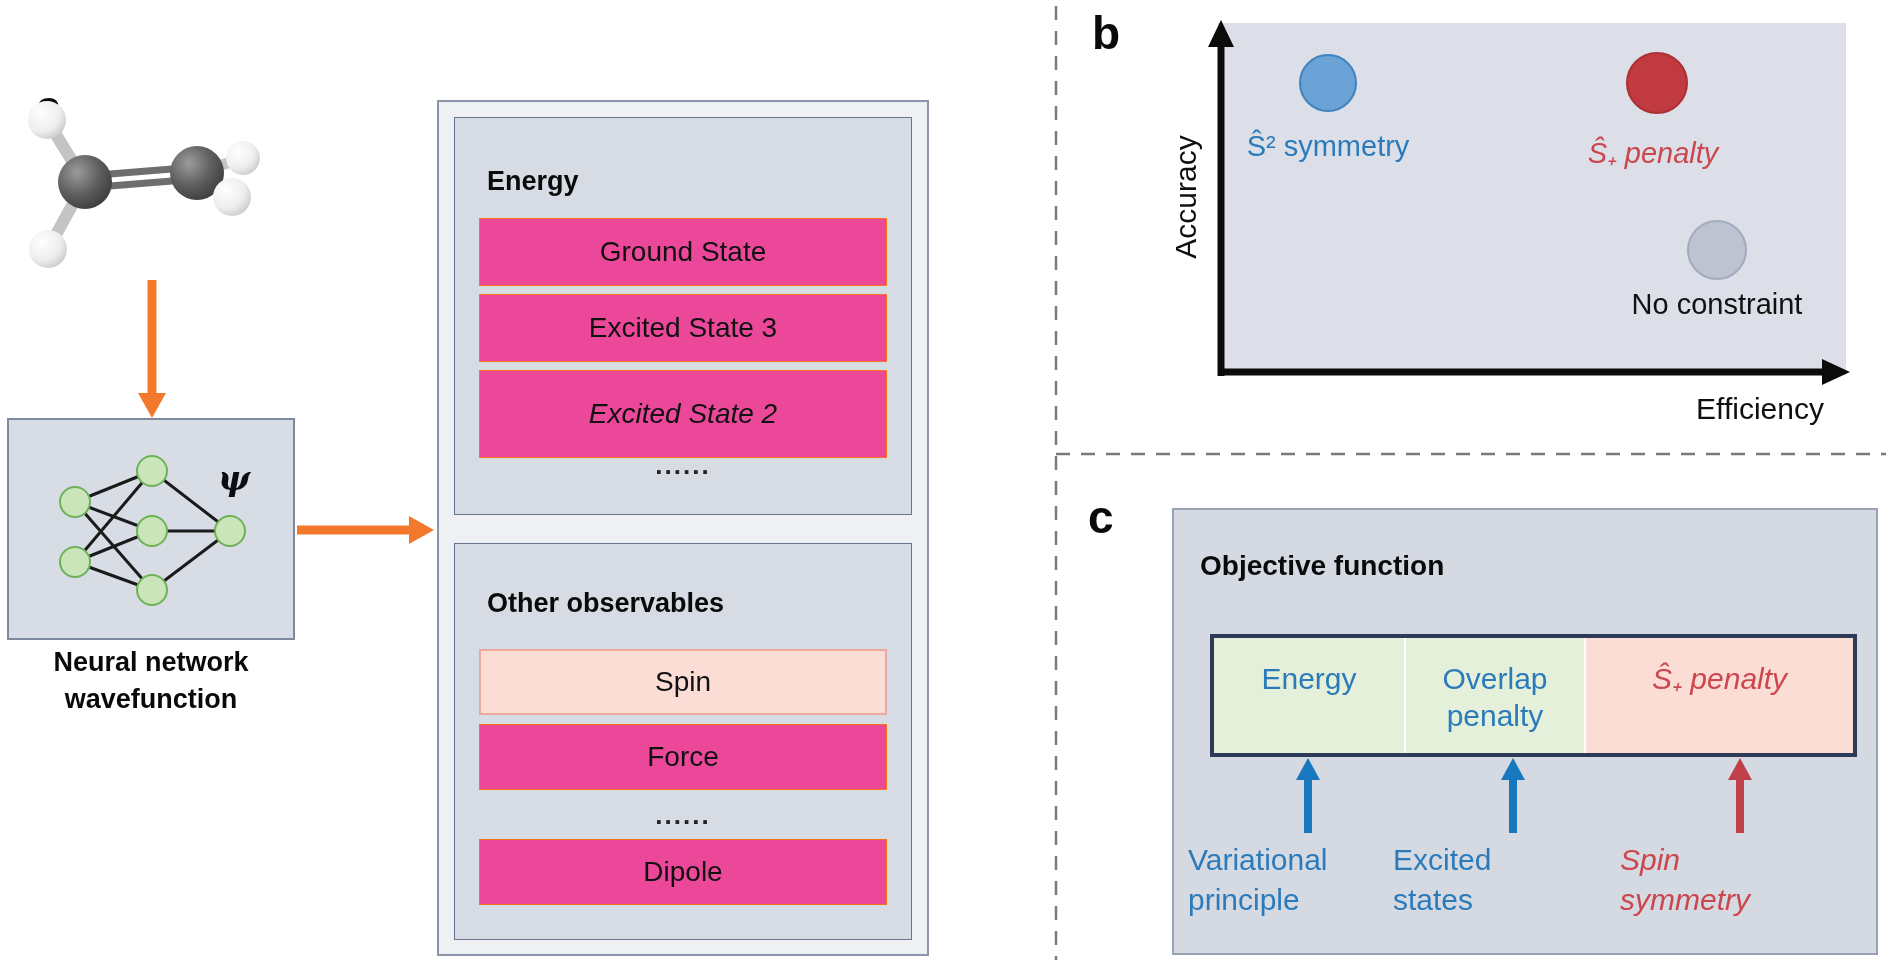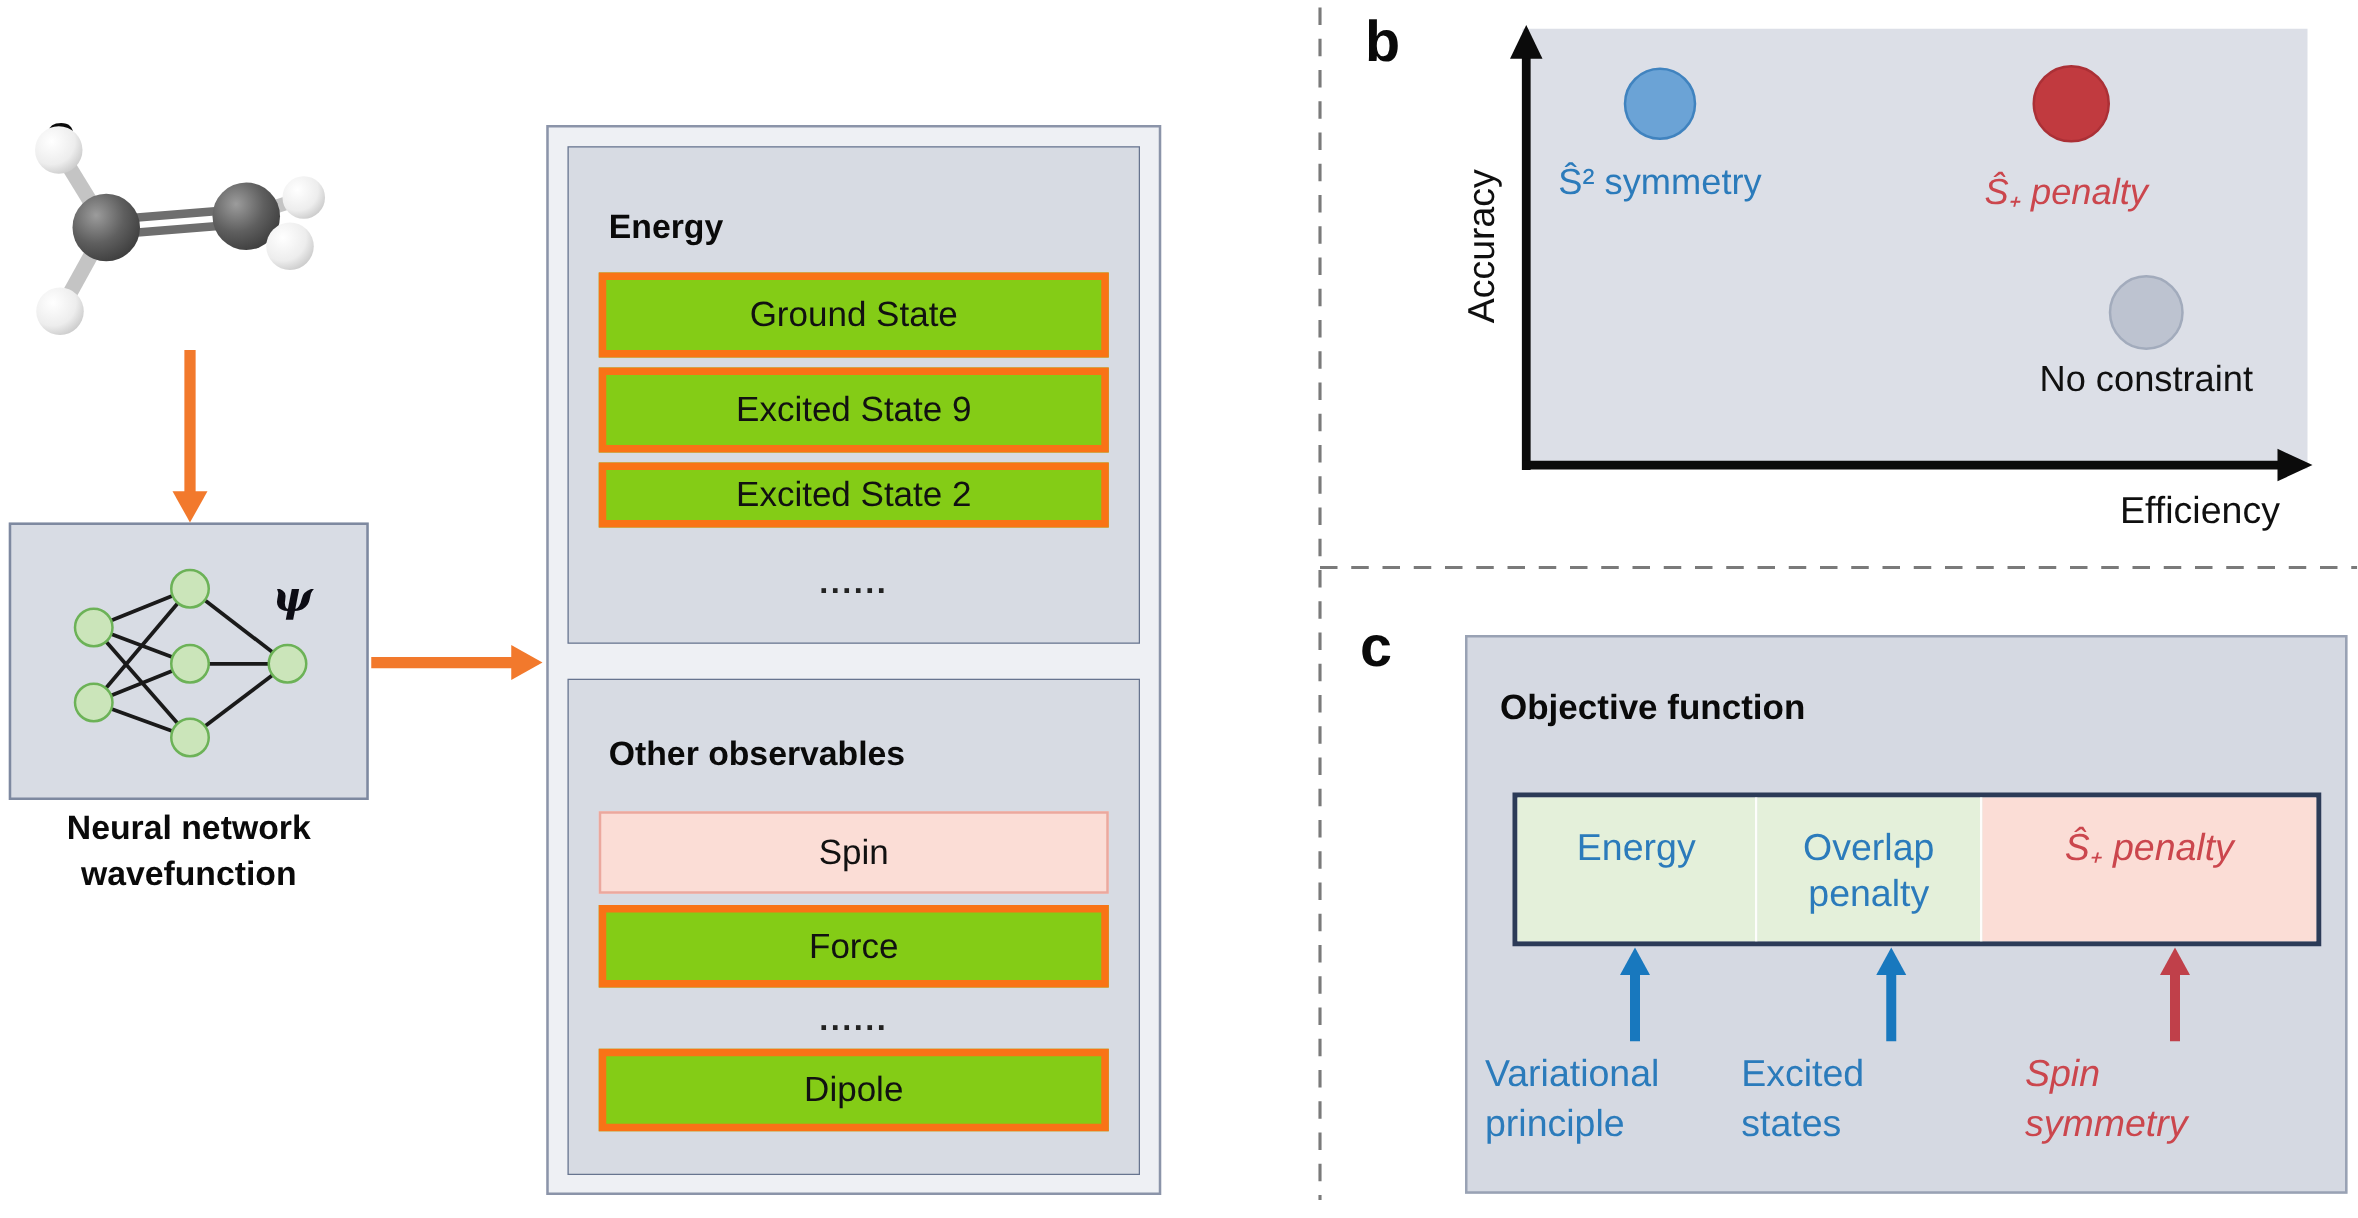--- a/index.html
+++ b/index.html
@@ -11,21 +11,21 @@
   .nn-box{left:7px;top:418px;width:288px;height:222px;background:#d8dce4;border:2px solid #7e89a0;box-sizing:border-box;}
   .psi{left:218px;top:458px;font-family:"DejaVu Serif",serif;font-style:italic;font-weight:bold;font-size:34px;color:#0c0c14;}
   .nn-caption{left:0px;top:644px;width:302px;text-align:center;font-weight:bold;font-size:27px;color:#0a0a0a;line-height:37px;}
   .outer-box{left:437px;top:100px;width:492px;height:856px;background:#eef0f4;border:2px solid #8b94a9;box-sizing:border-box;}
   .inner-box{position:absolute;left:15px;width:458px;background:#d7dbe3;border:1px solid #67748f;box-sizing:border-box;}
   .inner-box.energy{top:15px;height:398px;}
   .inner-box.observ{top:441px;height:397px;}
   .box-title{position:absolute;left:32px;font-weight:bold;font-size:27px;color:#0a0a0a;}
   .row{position:absolute;left:24px;width:408px;height:66px;box-sizing:border-box;
        display:flex;align-items:center;justify-content:center;font-size:28px;color:#111;}
-  .row.green{background:#84cc16;border:6px solid #f97316;}
+  .row.green{background:#ec4899;border:1px solid #f97316;}
   .row.pink{background:#fbddd6;border:2px solid #eba89e;}
   .dots{position:absolute;left:0;width:100%;text-align:center;font-size:26px;font-weight:bold;color:#222;letter-spacing:2px;}
   
   .plot-area{left:1218px;top:23px;width:628px;height:352px;background:#dcdfe7;}
   .axis-label{font-size:30px;color:#0f0f0f;}
   .rot{transform:rotate(-90deg);}
   .blue-text{color:#2b7bbb;}
   .red-text{color:#cb464d;font-style:italic;}
   .b-label{width:220px;text-align:center;font-size:29px;}
   
@@ -107,22 +107,22 @@
   <div class="abs psi">ψ</div>
   <div class="abs nn-caption">
     <div>Neural network</div>
     <div>wavefunction</div>
   </div>
 
   <div class="abs outer-box">
     <div class="inner-box energy">
       <div class="box-title" style="top:48px;">Energy</div>
       <div class="row green" style="top:100px;height:68px;">Ground State</div>
-      <div class="row green" style="top:176px;height:68px;">Excited State 9</div>
-      <div class="row green" style="top:252px;height:52px;">Excited State 2</div>
+      <div class="row green" style="top:176px;height:68px;">Excited State 3</div>
+      <div class="row green" style="top:252px;height:88px;font-style:italic;">Excited State 2</div>
       <div class="dots" style="top:332px;">......</div>
     </div>
     <div class="inner-box observ">
       <div class="box-title" style="top:44px;">Other observables</div>
       <div class="row pink" style="top:105px;">Spin</div>
       <div class="row green" style="top:180px;">Force</div>
       <div class="dots" style="top:256px;">......</div>
       <div class="row green" style="top:295px;">Dipole</div>
     </div>
   </div>

